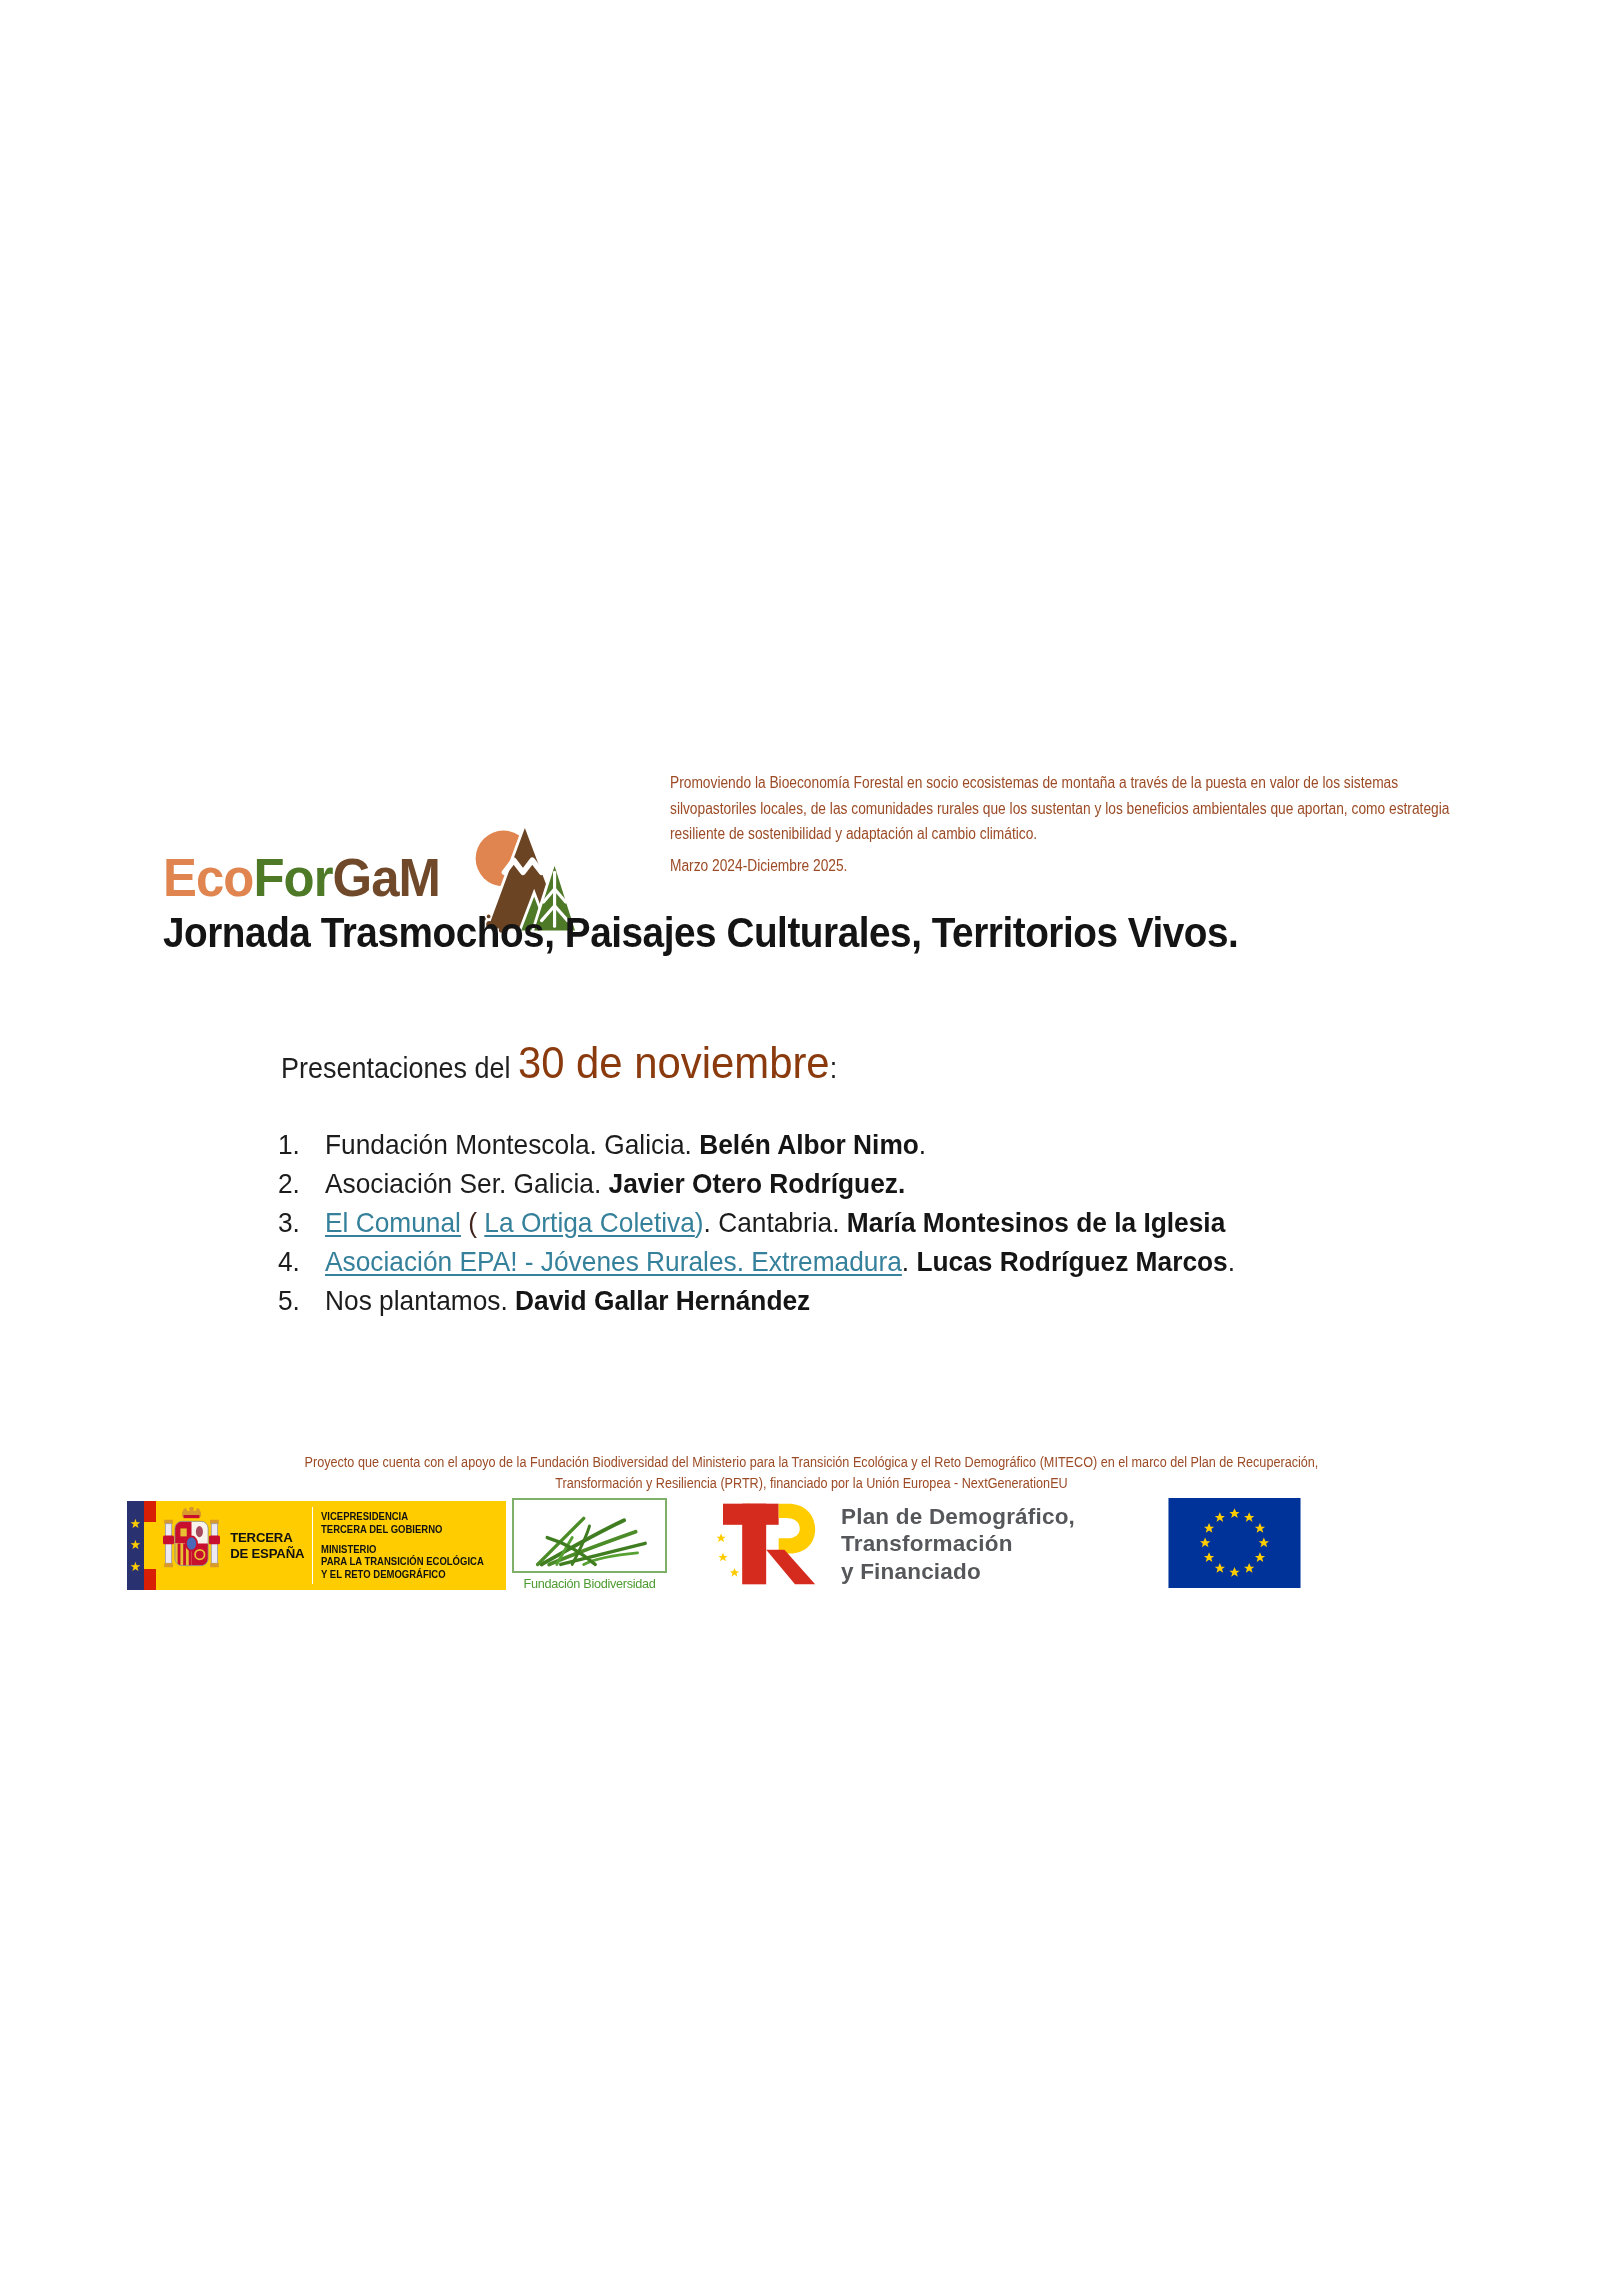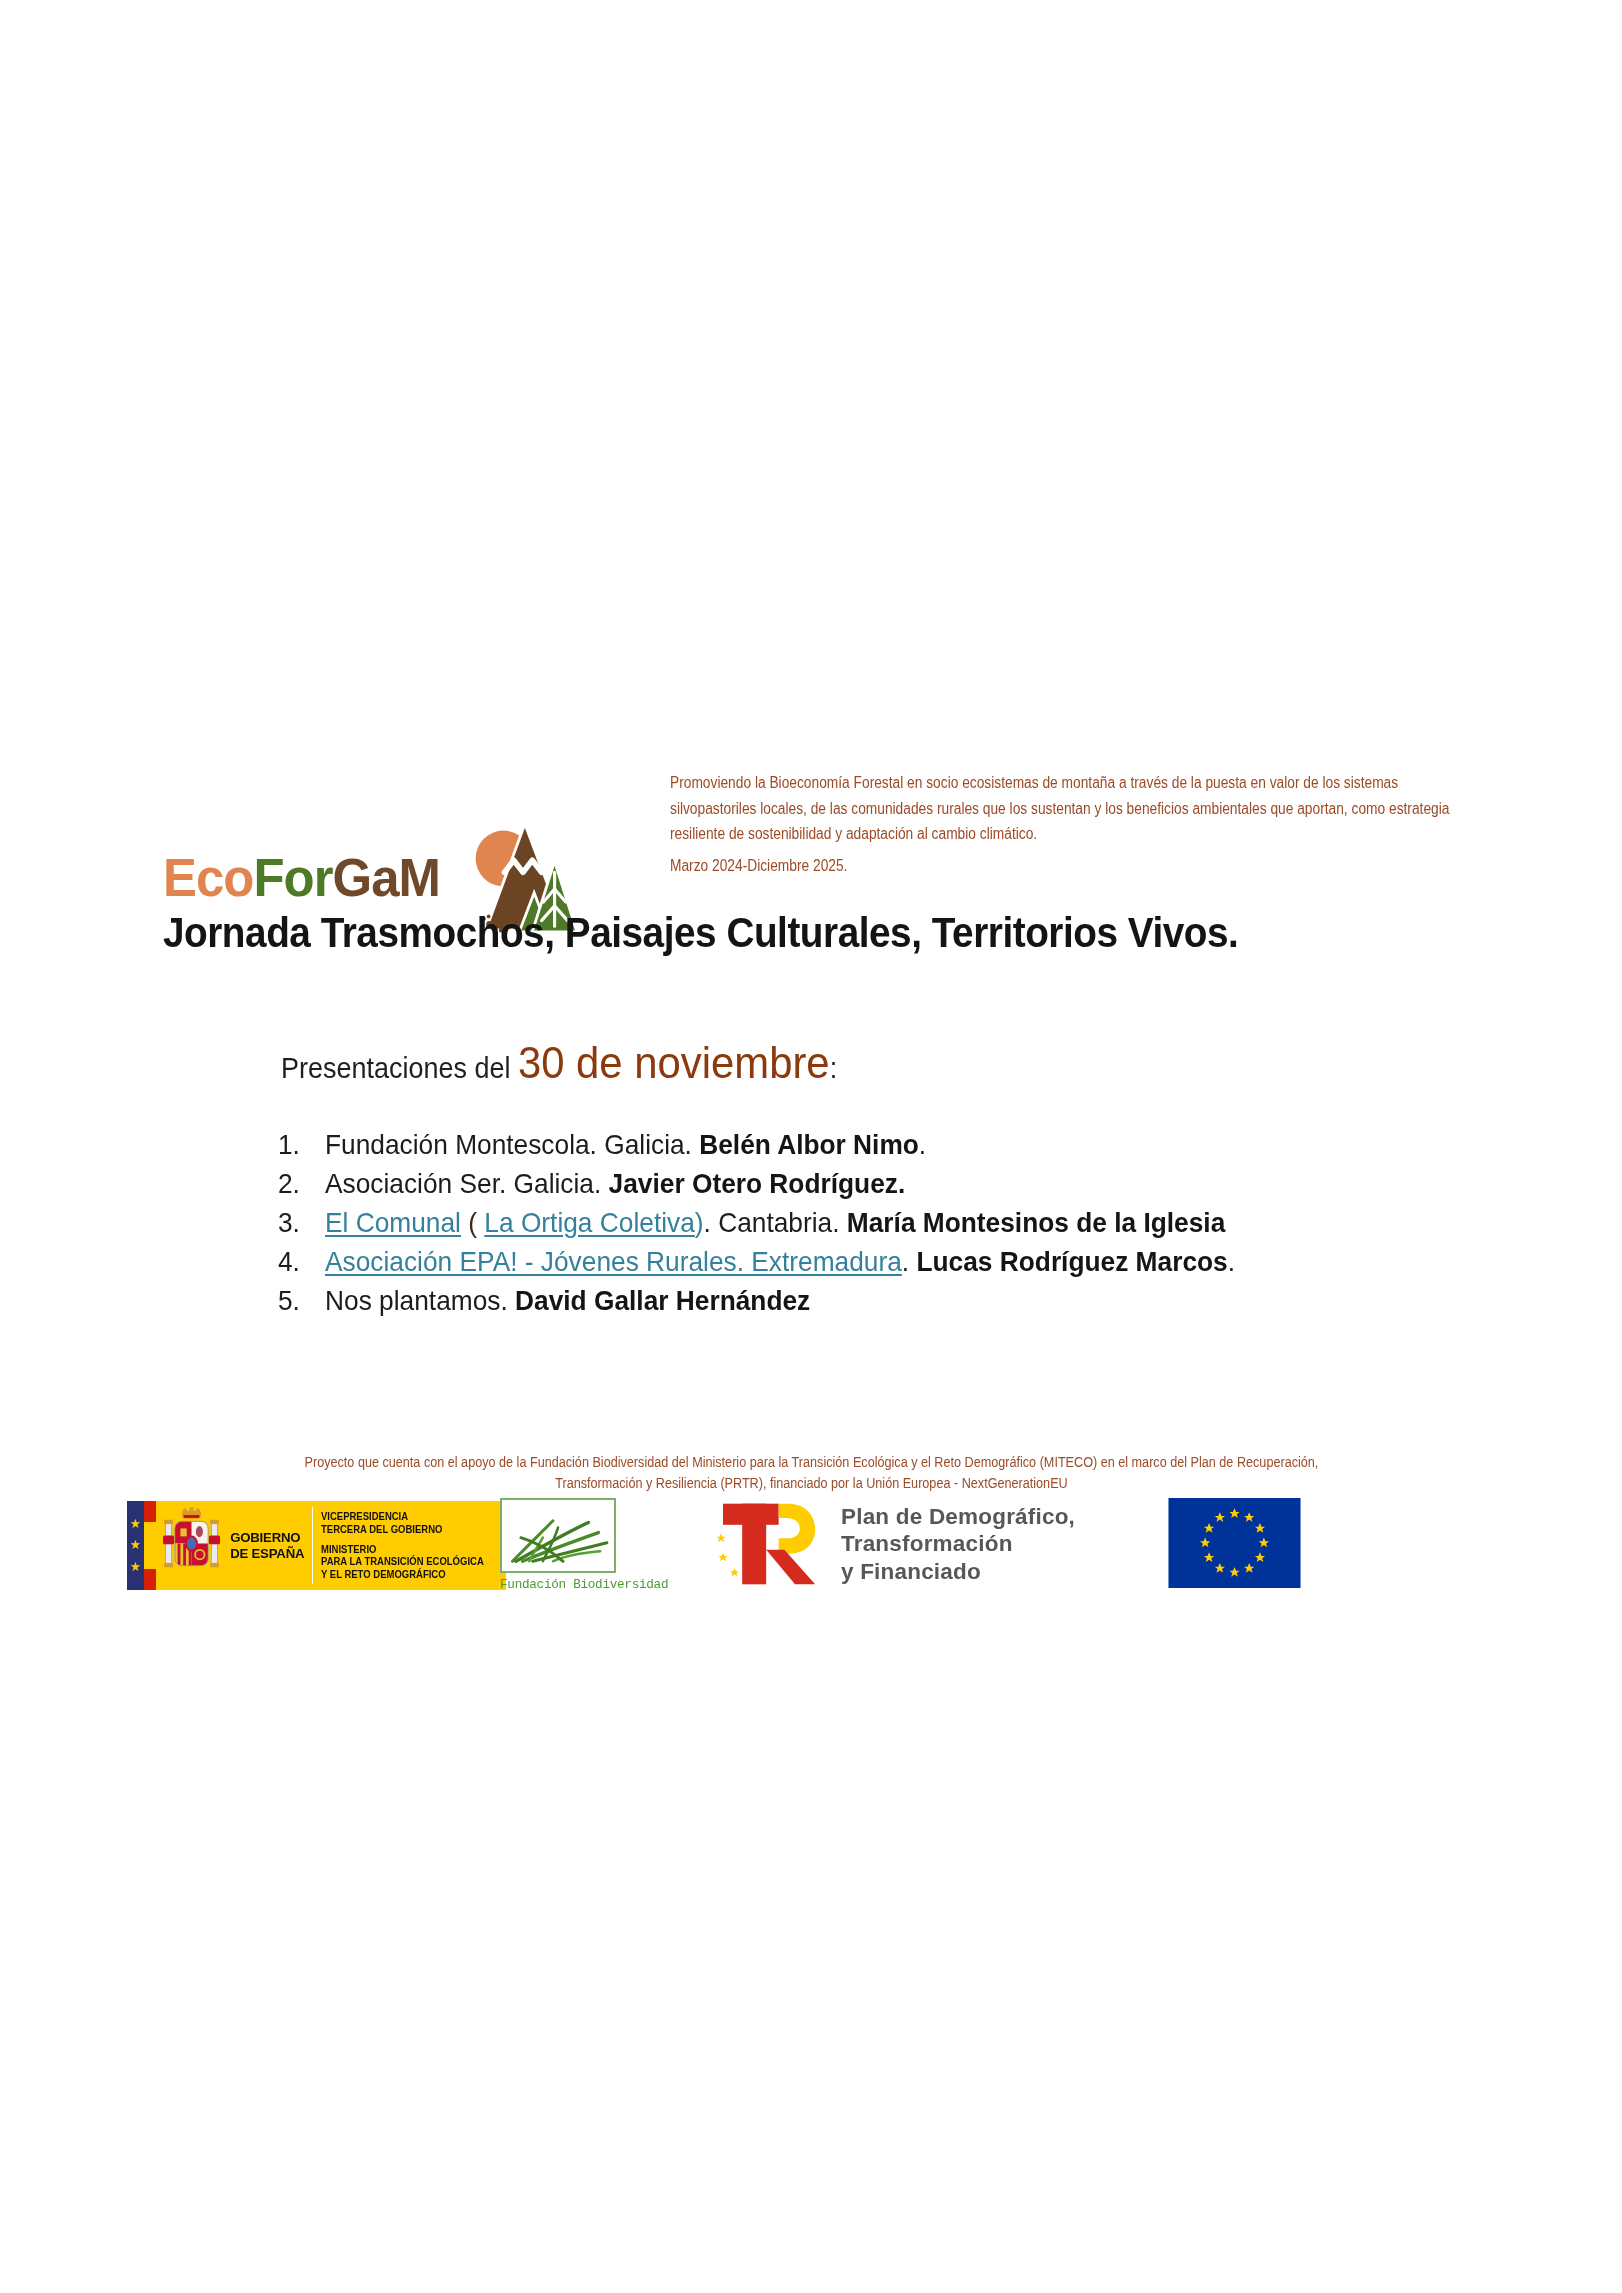--- a/index.html
+++ b/index.html
@@ -56,21 +56,21 @@
   .gob-flag .fy{height:52%;background:#FFCC00;}
   .gob-coat{margin:auto 3.9px auto 7.8px;}
   .gob-name{margin:auto 0 auto 5.9px;font-weight:700;font-size:13.2px;line-height:15.7px;color:#111;
             letter-spacing:-0.2px;white-space:nowrap;}
   .gob-divider{width:2px;background:#ffffff;margin:5.9px 7.8px;}
   .gob-ministry{margin:auto 0;font-weight:700;font-size:10.8px;line-height:12.7px;color:#111;
                 transform:scaleX(.88);transform-origin:left center;white-space:nowrap;}
   .gob-ministry .gap{height:6.9px;}
   .gob-ministry span{display:block;}
 
-  .fund{position:absolute;left:500px;top:1498px;width:116px;font-family:Liberation Mono, monospace;}
+  .fund{position:absolute;left:512px;top:1498px;width:155px;}
   .fund-box{height:75px;border:2px solid #7FB069;background:#fff;box-sizing:border-box;
             display:flex;align-items:flex-end;justify-content:center;padding:3.9px 2px;}
   .fund-label{margin-top:3.9px;text-align:center;color:#4C9B30;font-size:12.7px;letter-spacing:-0.3px;
               white-space:nowrap;}
 
   .prtr-mark{position:absolute;left:696px;top:1496px;}
   .prtr-text{position:absolute;left:841px;top:1503px;font-weight:700;font-size:22.5px;
              line-height:27.4px;color:#56575A;letter-spacing:0.2px;white-space:nowrap;}
   .prtr-text span{display:block;}
 
@@ -207,21 +207,21 @@
           <rect x="25.5" y="46" width="3.5" height="28" fill="#C8102E"></rect>
           <rect x="32.5" y="46" width="3.5" height="28" fill="#C8102E"></rect>
           <rect x="36" y="46" width="21" height="28" fill="#C8102E"></rect>
           <circle cx="46.5" cy="60" r="6" fill="none" stroke="#E8C133" stroke-width="2.2"></circle>
         </g>
         <rect x="15" y="18" width="42" height="56" rx="9" fill="none" stroke="#8A8A8A" stroke-width="1"></rect>
         <ellipse cx="36" cy="46" rx="7" ry="9" fill="#4A69B8" stroke="#C8102E" stroke-width="2.2"></ellipse>
       </svg>
     </div>
     <div class="gob-name">
-      <span style="display:block;">GOBIERNO</span>
+      <span style="display:block;">TERCERA</span>
       <span style="display:block;">DE ESPAÑA</span>
     </div>
     <div class="gob-divider"></div>
     <div class="gob-ministry">
       <span>VICEPRESIDENCIA</span>
       <span>TERCERA DEL GOBIERNO</span>
       <div class="gap"></div>
       <span>MINISTERIO</span>
       <span>PARA LA TRANSICIÓN ECOLÓGICA</span>
       <span>Y EL RETO DEMOGRÁFICO</span>

